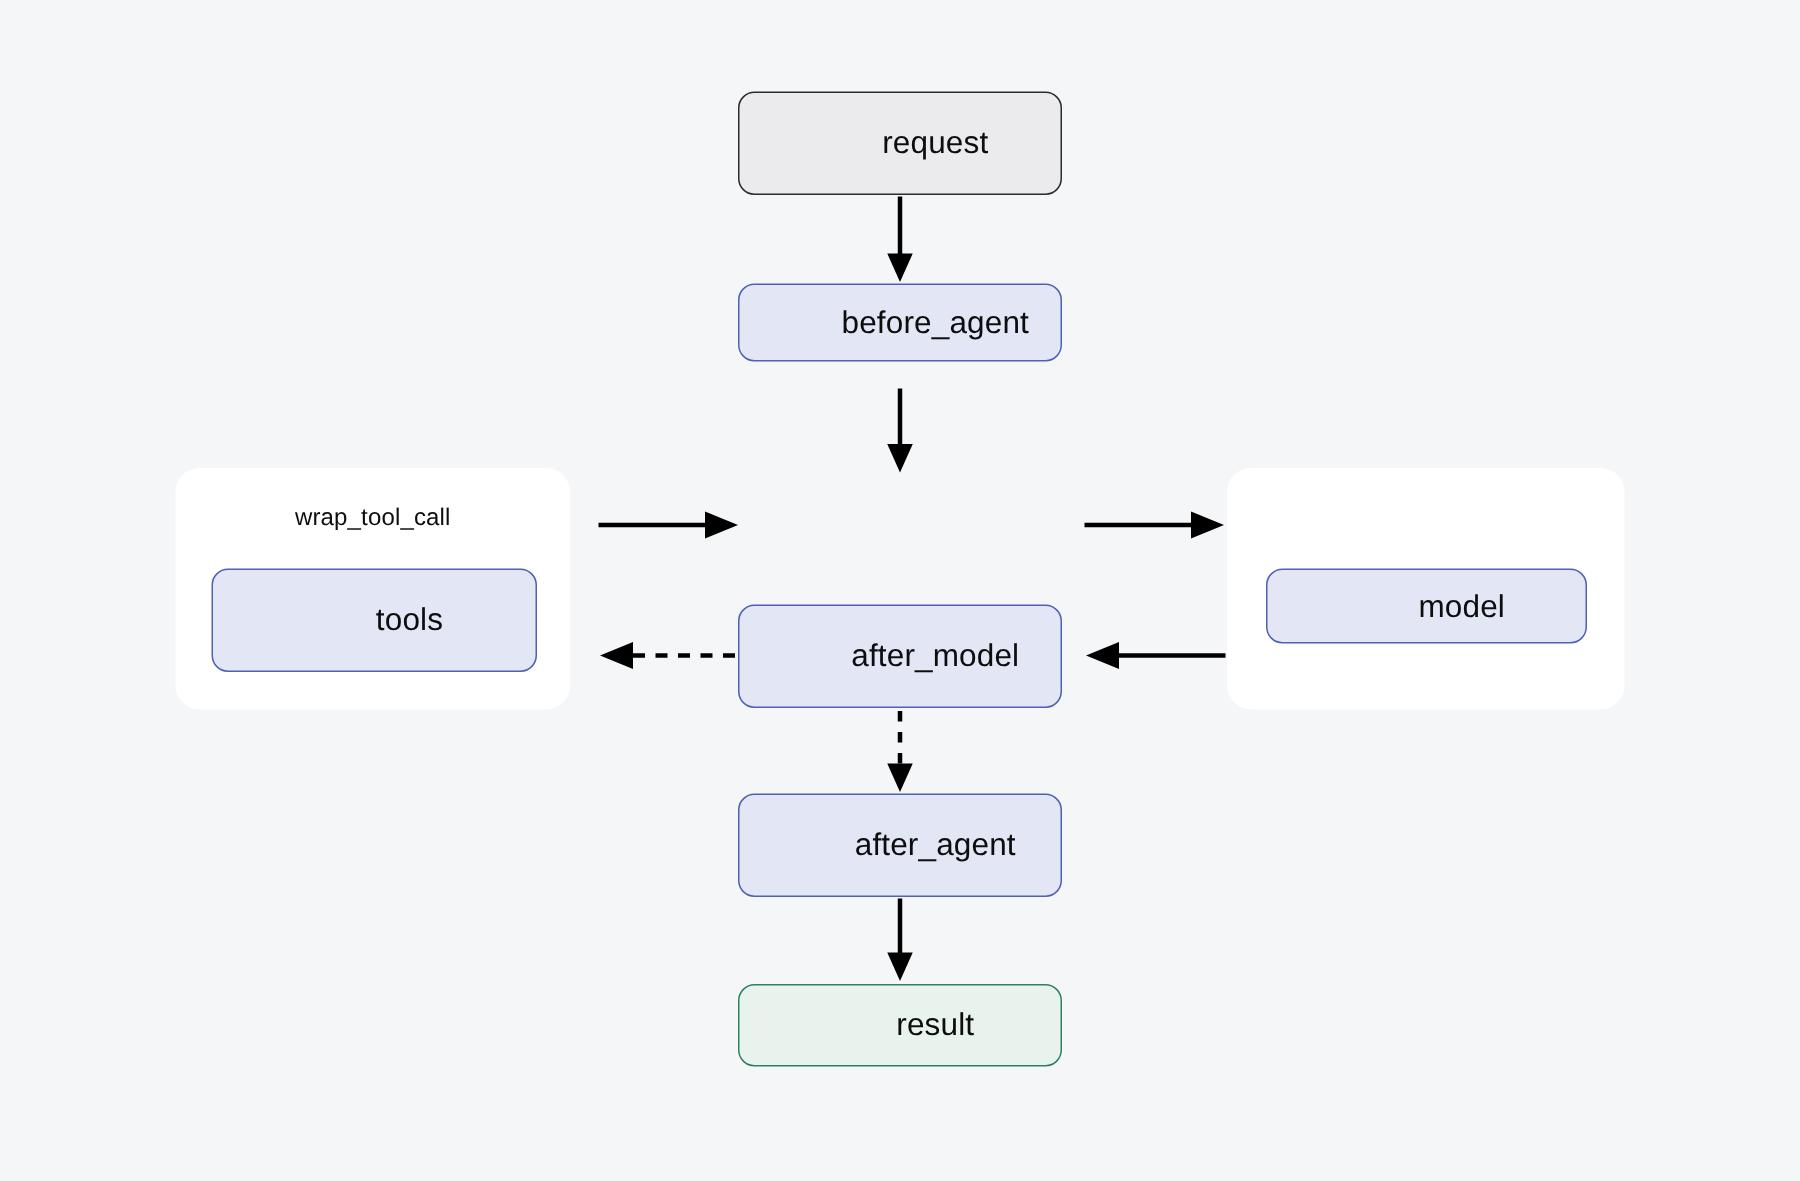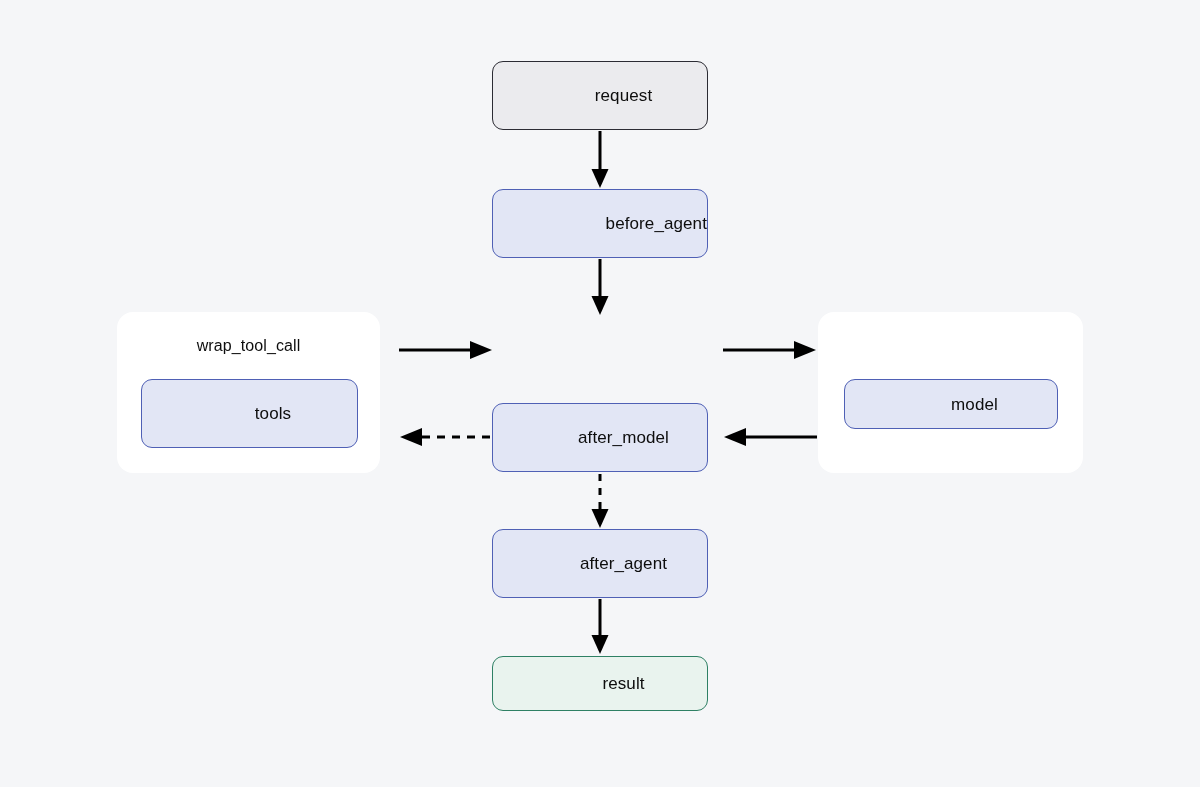--- a/index.html
+++ b/index.html
@@ -20,21 +20,21 @@
   }
 
   
   .node {
     position: absolute;
     box-sizing: border-box;
     display: flex;
     align-items: center;
     justify-content: center;
     border-radius: 11px;
-    font-size: 17px;
+    font-size: 21px;
     color: #0d0d0d;
     letter-spacing: 0.1px;
     text-align: center;
     line-height: 1;
     padding-left: 47px;
   }
 
   
   .node.grey {
     background: #ebebee;
@@ -80,21 +80,21 @@
 </style>
 </head>
 <body>
 
 <div id="canvas">
 
   <div class="node grey" style="left:492px; top:61px; width:216px; height:69px;">
     <span>request</span>
   </div>
 
-  <div class="node blue" style="left:492px; top:189px; width:216px; height:69px;justify-content:flex-end;">
+  <div class="node blue" style="left:492px; top:189px; width:216px; height:52px;">
     <span>before_agent</span>
   </div>
 
 
   <div class="node blue" style="left:492px; top:529px; width:216px; height:69px;">
     <span>after_agent</span>
   </div>
 
   <div class="node blue" style="left:492px; top:403px; width:216px; height:69px;">
     <span>after_model</span>

